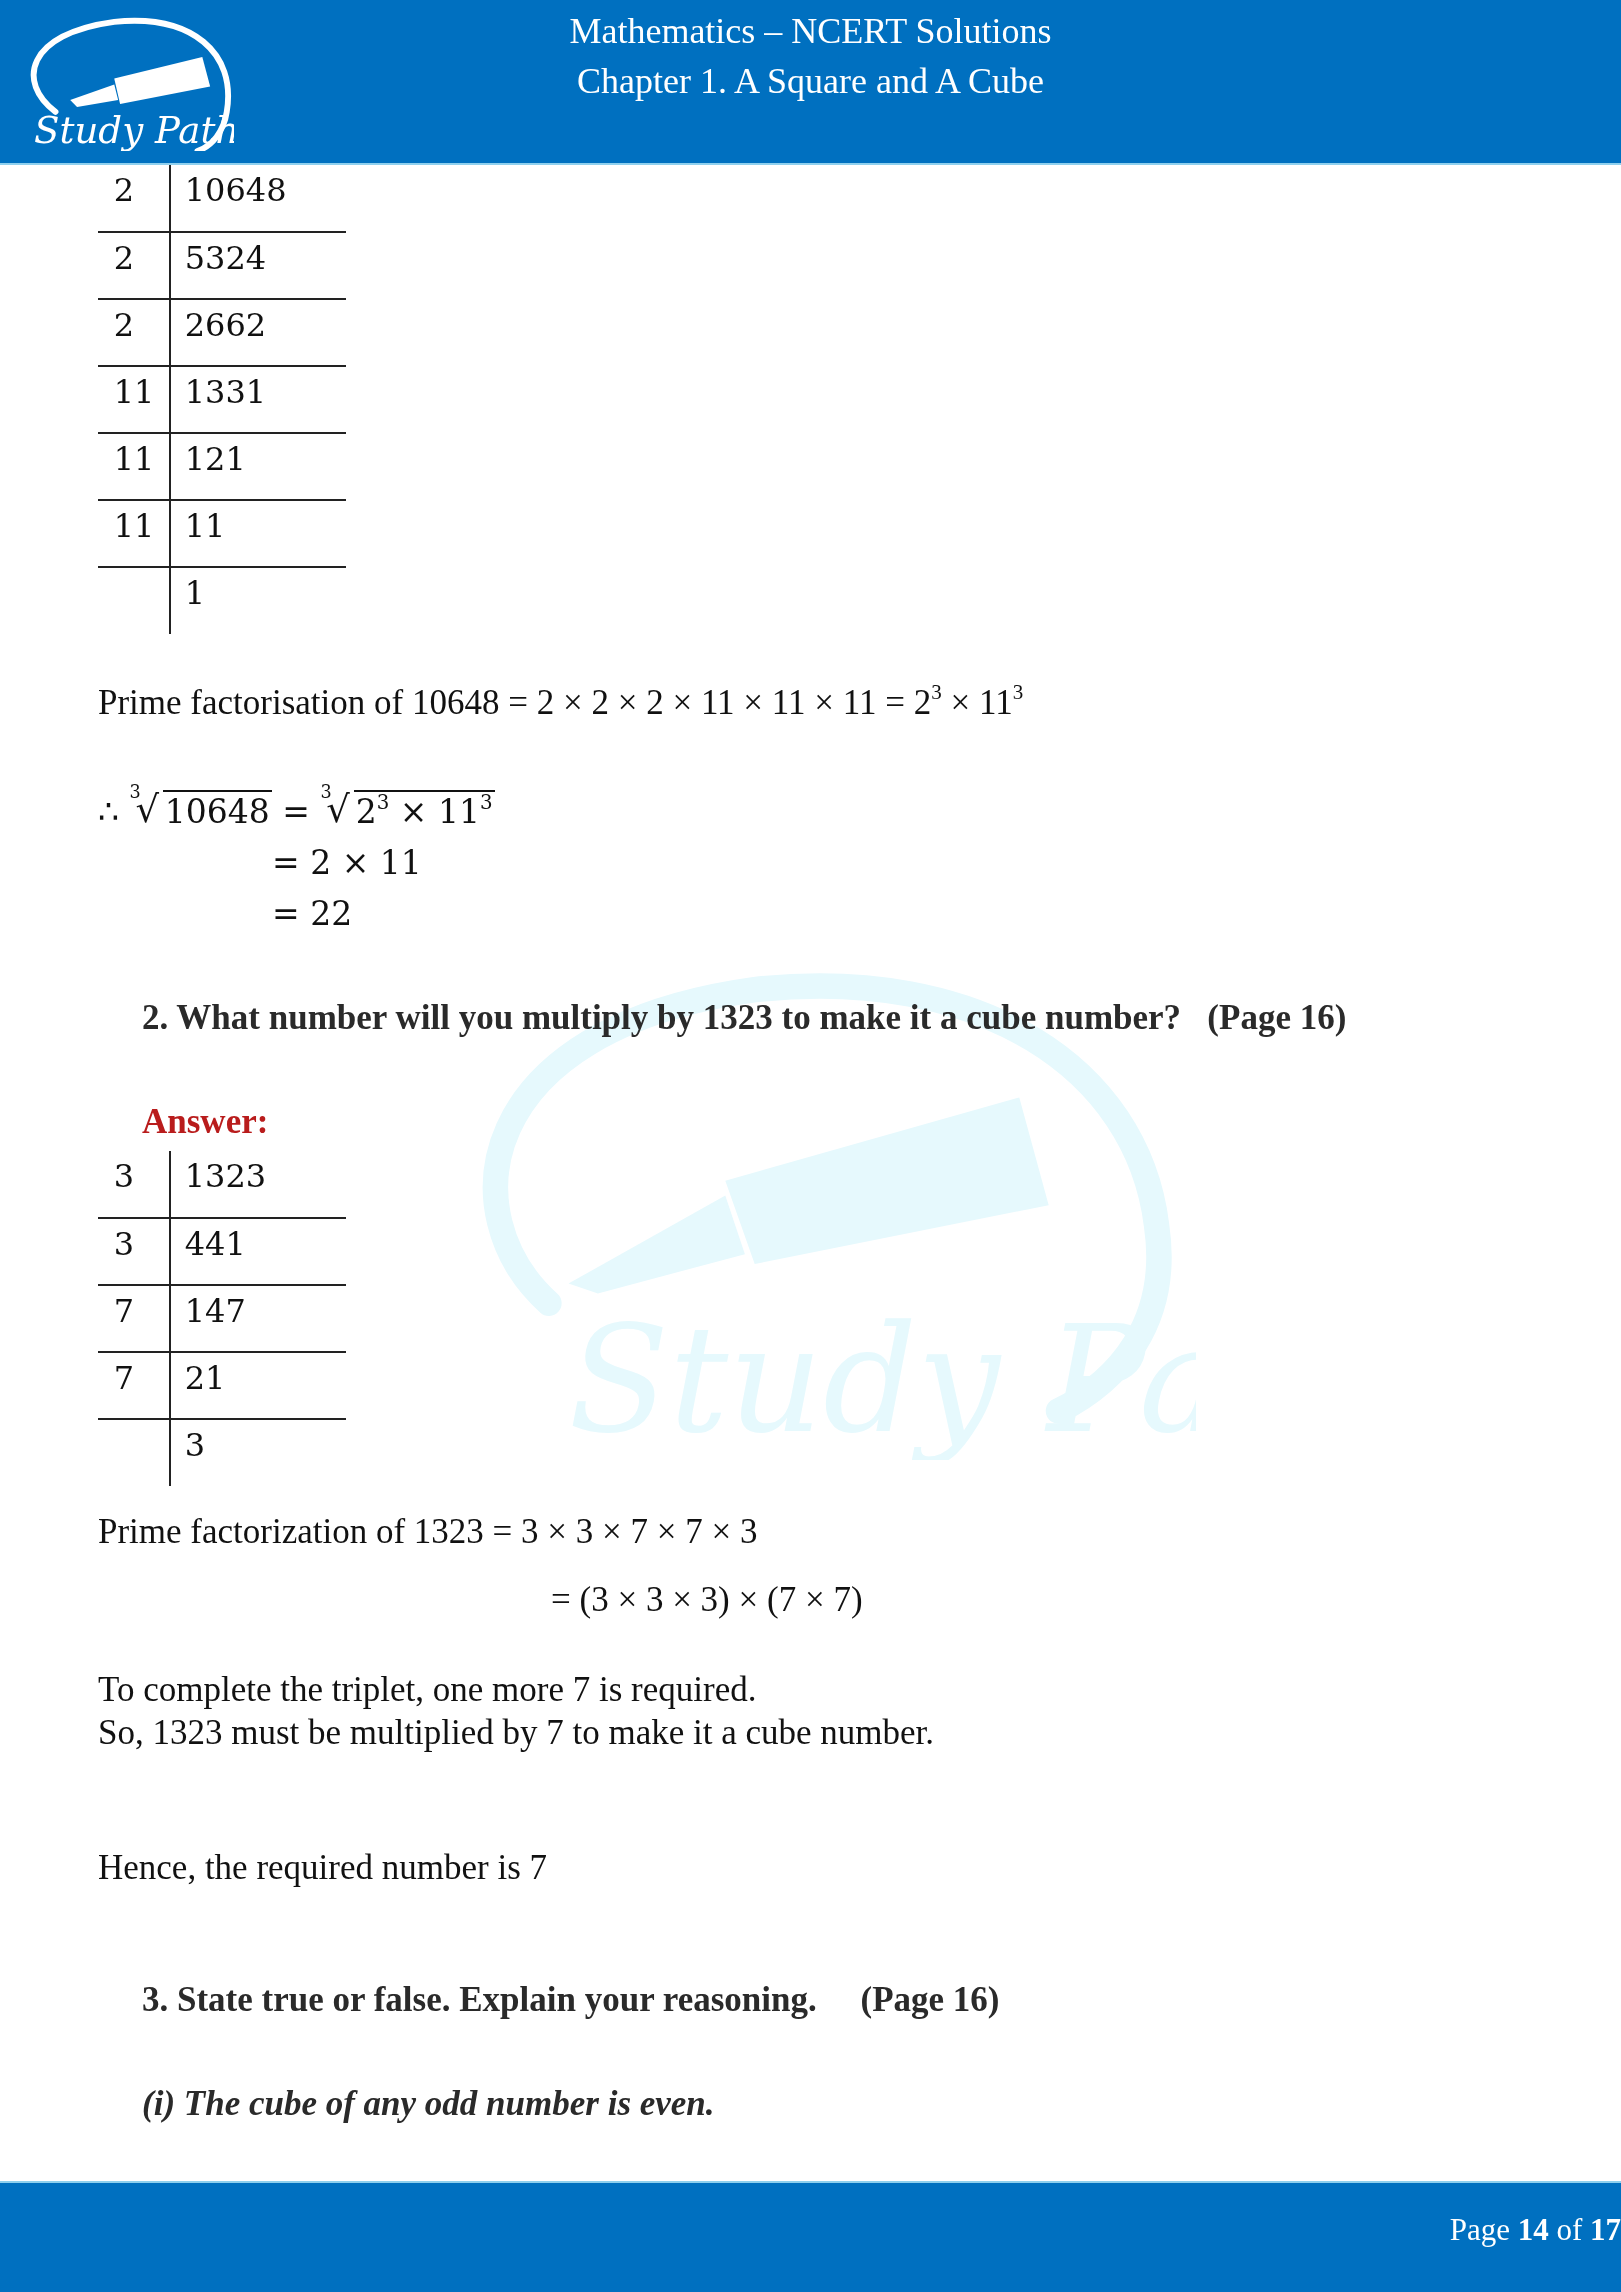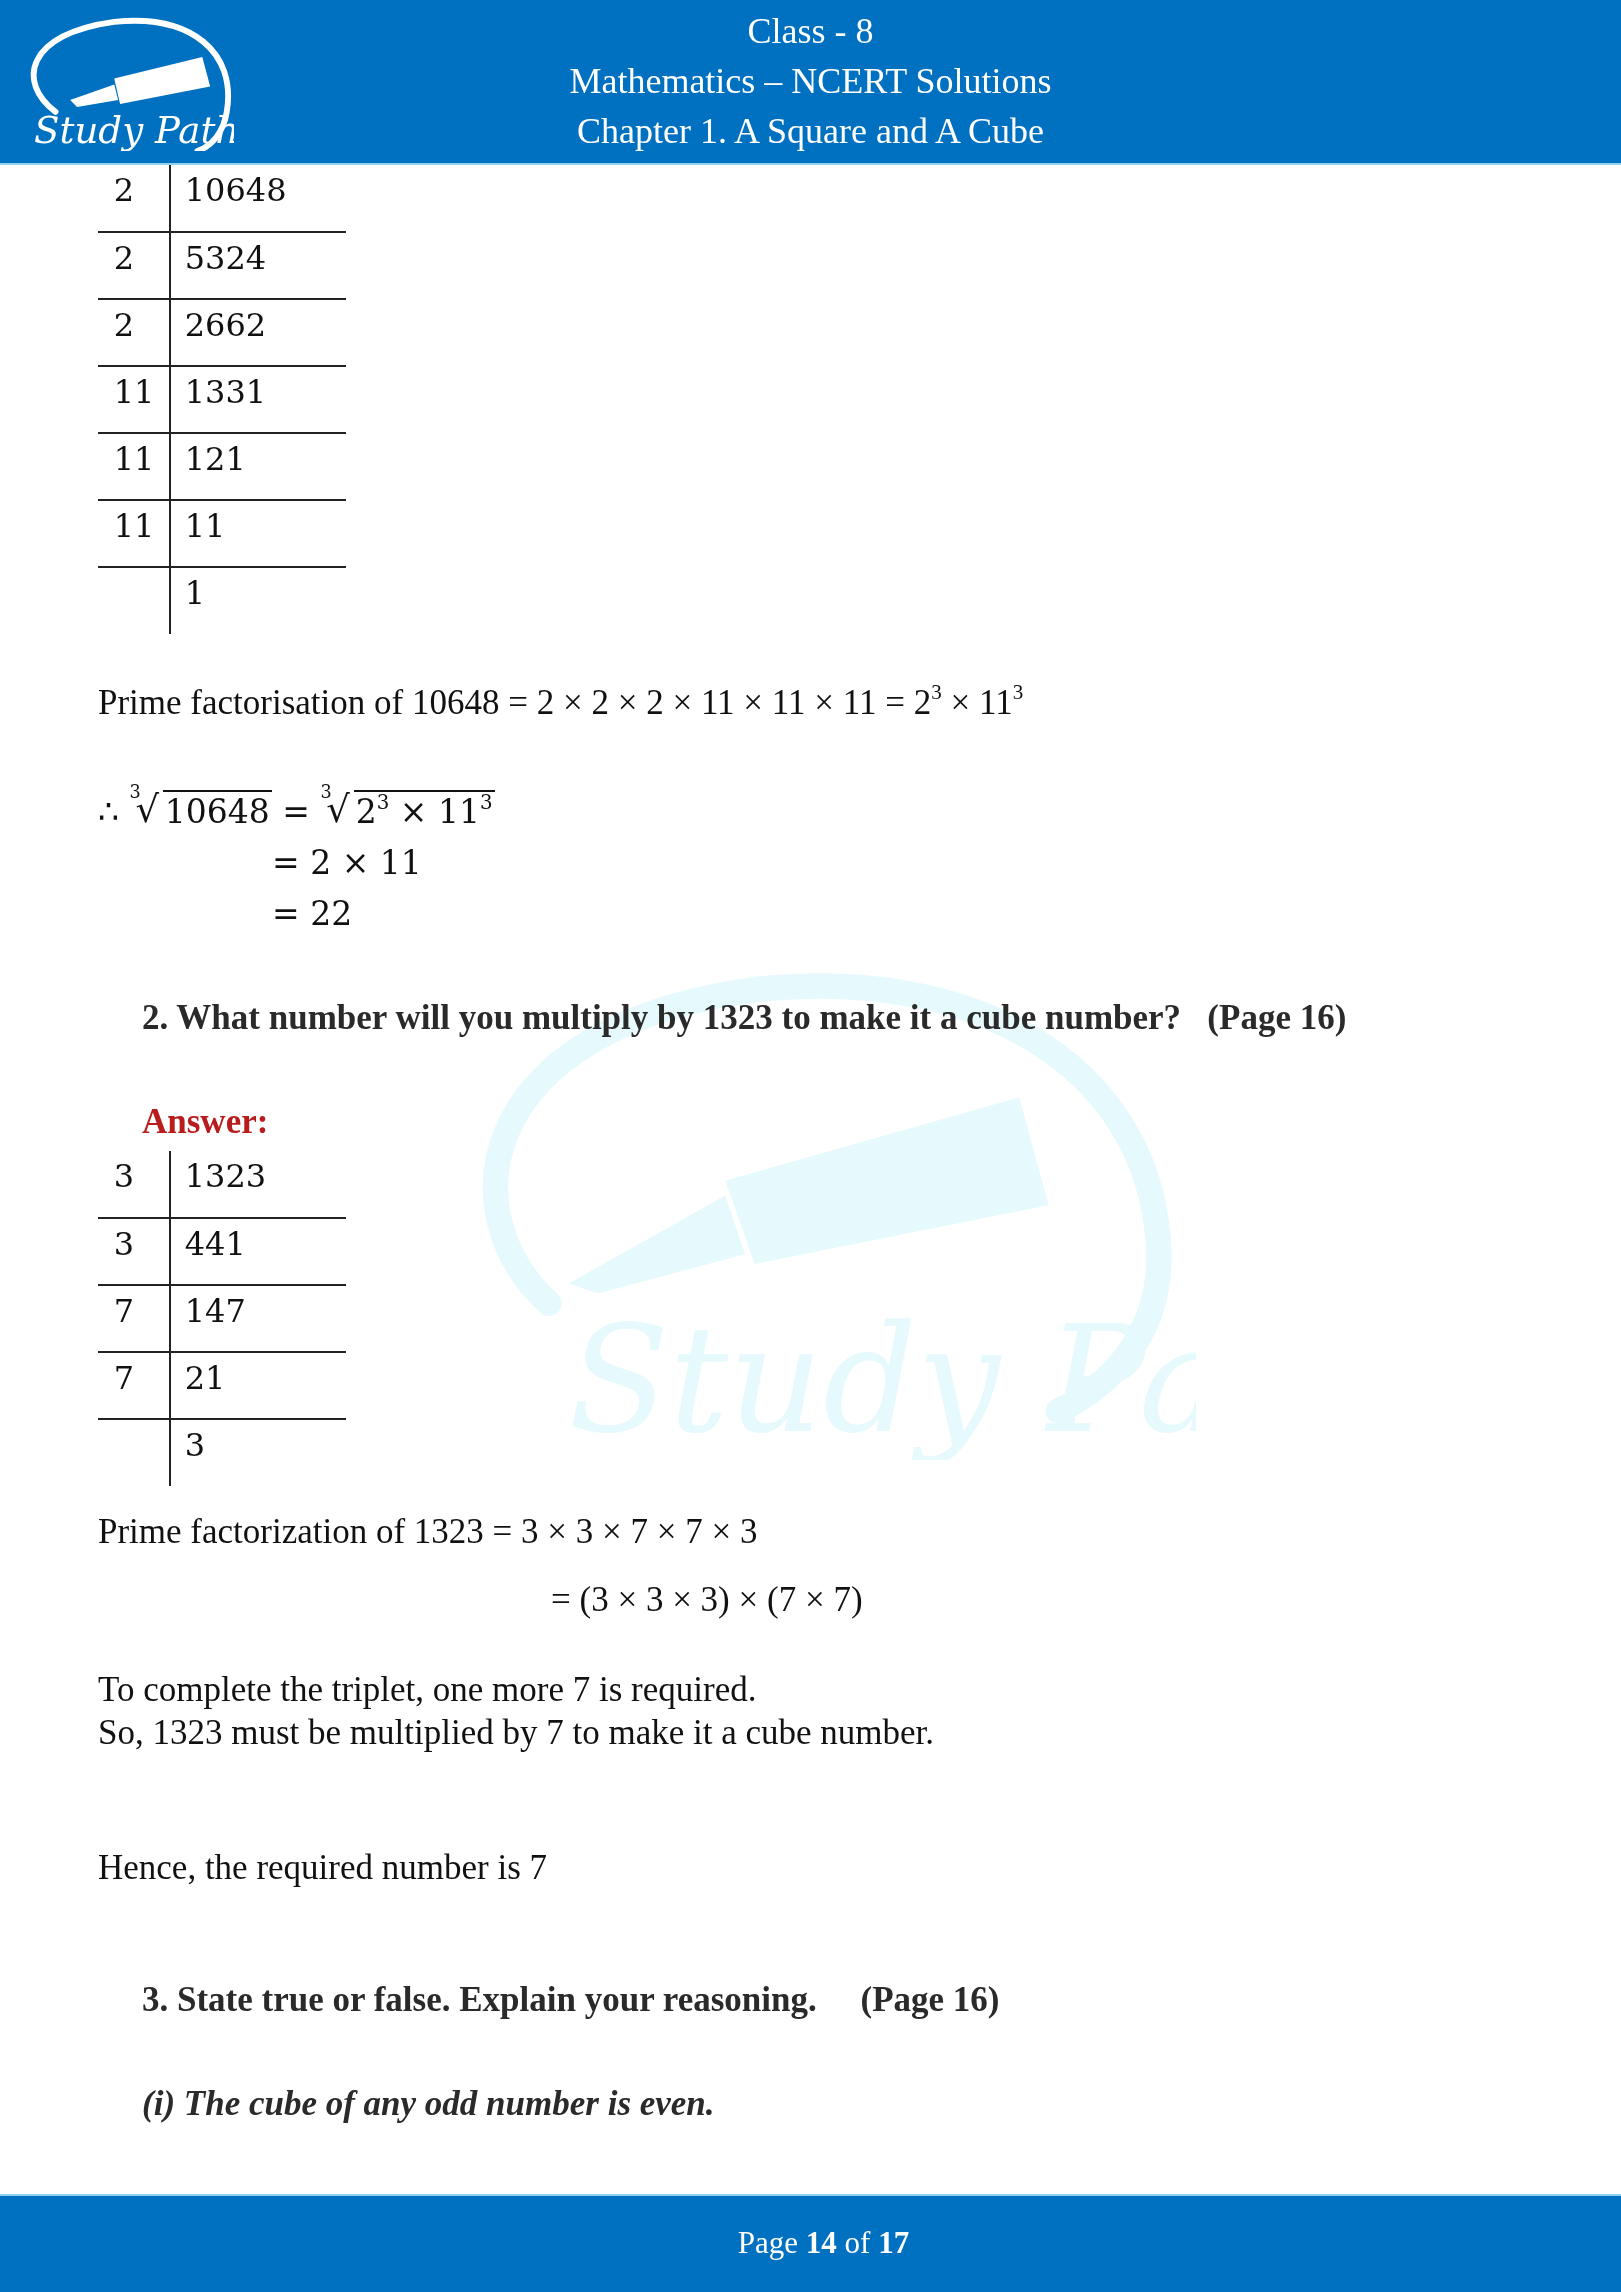--- a/index.html
+++ b/index.html
@@ -10,23 +10,23 @@
       position: absolute; left: 0; top: 0; width: 1621px; height: 165px;
       background: #0070C0; border-bottom: 2.9px solid #8fd0ee;
     }
     .header .logo { position: absolute; left: 15.7px; top: 13.7px; width: 218px; height: 137px; }
     .header .titles {
       position: absolute; left: 0; right: 0; top: 5.9px; text-align: center; color: #fff;
       font-family: "Liberation Serif", serif; font-size: 36px; line-height: 50px;
     }
 
     .footer {
-      position: absolute; left: 0; bottom: 0; width: 1621px; height: 99px;
+      position: absolute; left: 0; bottom: 0; width: 1621px; height: 112px;
       background: #0070C0; border-top: 2.9px solid #8fd0ee;
-      color: #fff; text-align: center;
+      color: #fff; text-align: right;
       font-family: "Liberation Serif", serif; font-size: 31px; line-height: 94px; padding-left: 26px;
     }
     .footer b { font-weight: bold; }
 
     .watermark { position: absolute; left: 431px; top: 970px; width: 765px; height: 490px; }
 
     .divtable { position: absolute; left: 98px; border-collapse: collapse; }
     .divtable td {
       height: 67px; font-family: "DejaVu Serif", serif; font-size: 32px;
       vertical-align: top; padding-top: 5.9px;
@@ -63,21 +63,20 @@
 </svg>
 
 <div class="header">
   <svg class="logo" viewBox="0 0 222 140">
     <path d="M40,100 C0,70 10,20 100,8 C180,0 225,40 215,100 C212,120 200,135 185,140" fill="none" stroke="#fff" stroke-width="6" stroke-linecap="round"></path>
     <polygon points="55,88 100,72 104,88 62,95" fill="#fff"></polygon>
     <polygon points="100,66 190,44 198,74 106,92" fill="#fff"></polygon>
     <text x="18" y="132" font-family="DejaVu Serif, serif" font-style="italic" font-size="38" fill="#fff">Study Path</text>
   </svg>
   <div class="titles">
-    <div>Class - 8</div>
     <div>Mathematics – NCERT Solutions</div>
     <div>Chapter 1. A Square and A Cube</div>
   </div>
 </div>
 
 <table class="divtable" style="top:165px;">
   <tbody>
       <tr class="line">
         <td class="d">2</td>
         <td class="q">10648</td>

